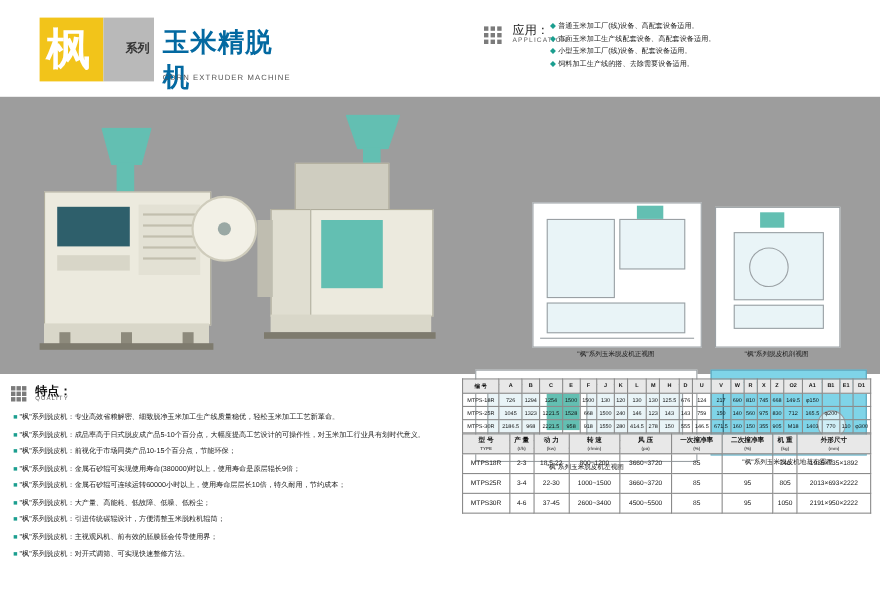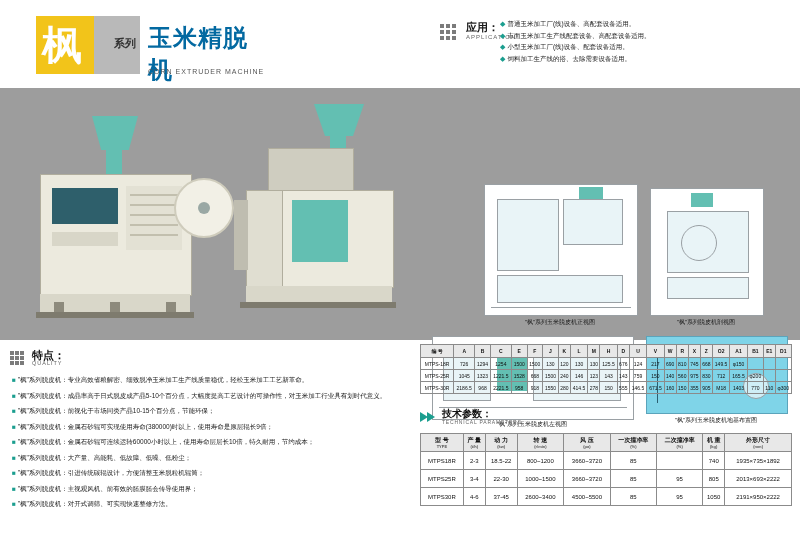--- a/index.html
+++ b/index.html
@@ -45,21 +45,21 @@
   }
   .logo-sub2{
     position:absolute;left:120px;top:54px;font-size:7px;color:#555;letter-spacing:1px;
   }
   .app-block{position:absolute;left:440px;top:20px;width:250px;}
   .app-dots{
     position:absolute;left:0;top:4px;width:20px;height:20px;
   }
   .app-dots span{position:absolute;width:4px;height:4px;background:#7b7b7b;}
   .app-title{
-    position:absolute;left:26px;top:0;font-size:11px;font-weight:bold;color:#1a1a1a;
+    position:absolute;left:26px;top:0;font-size:11px;font-weight:normal;color:#1a1a1a;
   }
   .app-title-en{
     position:absolute;left:26px;top:14px;font-size:6px;color:#666;letter-spacing:1px;
   }
   .app-list{position:absolute;left:60px;top:-2px;width:200px;}
   .app-item{
     font-size:6.5px;color:#222;line-height:11.5px;white-space:nowrap;
   }
   .app-item .bullet{color:#1b9e8f;font-size:7px;margin-right:2px;}
   .brand{
@@ -407,26 +407,20 @@
         <td>905</td>
         <td>M18</td>
         <td>1403</td>
         <td>770</td>
         <td>110</td>
         <td>φ300</td>
       </tr>
     </tbody>
       </table>
 
-    <div class="tbl-head" style="margin-top:14px;">
-      <span class="tri"></span>
-      <span class="tri2"></span>
-      <span class="tbl-cn">技术参数：</span>
-      <span class="tbl-en">TECHNICAL PARAMETERS</span>
-    </div>
 
     <table class="t2">
       <tbody>
           <tr>
         <th>
               <span class="hdr-cn">型 号</span>
               <span class="hdr-en">TYPE</span>
             </th>
         <th>
               <span class="hdr-cn">产 量</span>

